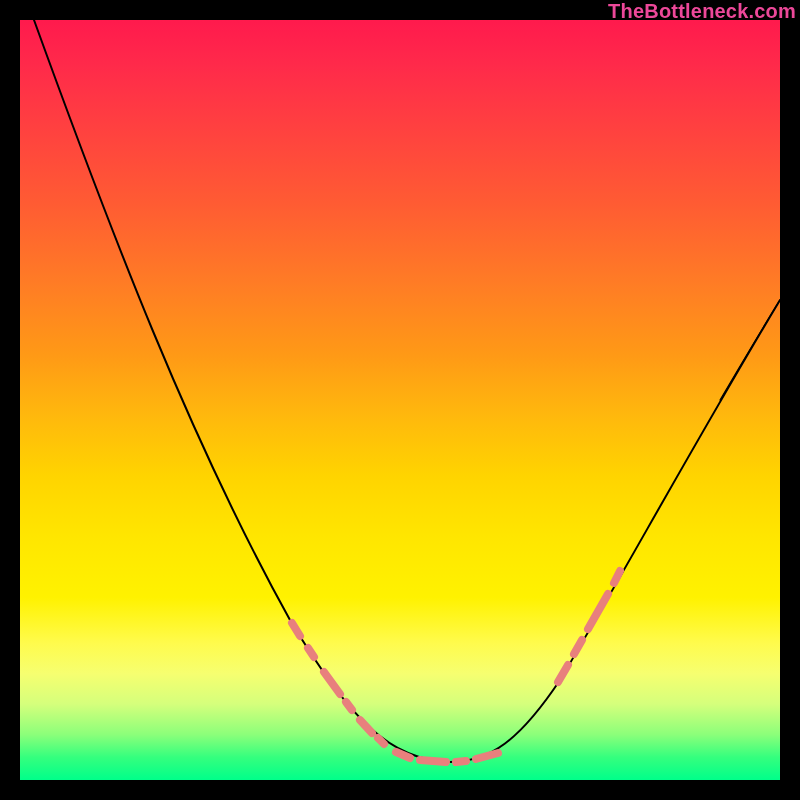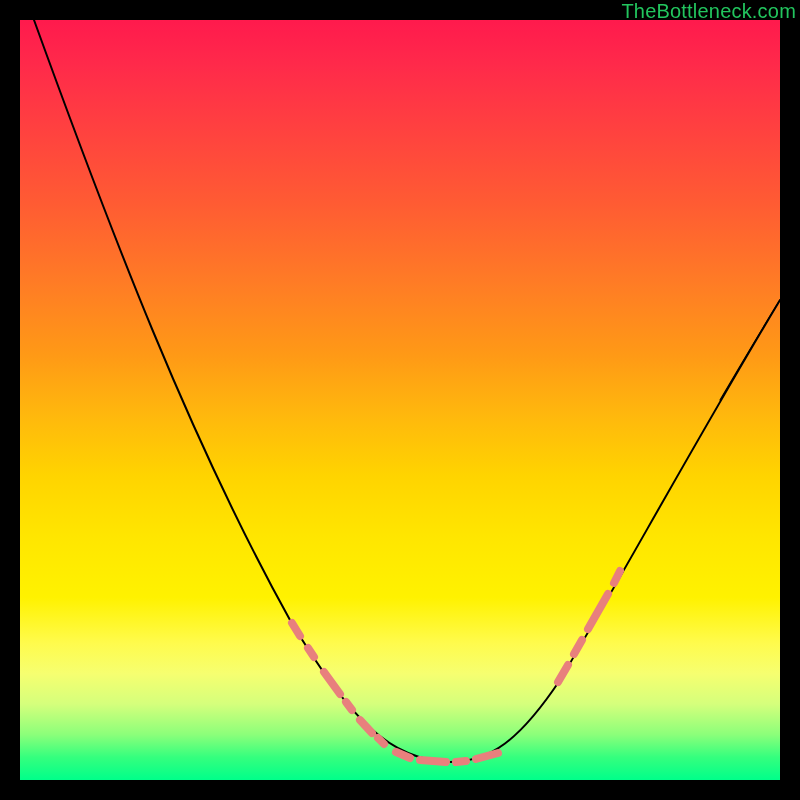--- a/index.html
+++ b/index.html
@@ -46,22 +46,22 @@
       #35ff7e 97%,
       #00ff8a 100%
     );
   }
 
   .watermark {
     position: absolute;
     top: 0px;
     right: 4px;
     font-size: 20px;
-    font-weight: 400;
-    color: #22c55e;
+    font-weight: 700;
+    color: #ec4899;
     letter-spacing: 0.2px;
     user-select: none;
   }
 
   svg.curve-layer {
     position: absolute;
     left: 0;
     top: 0;
     width: 760px;
     height: 760px;

